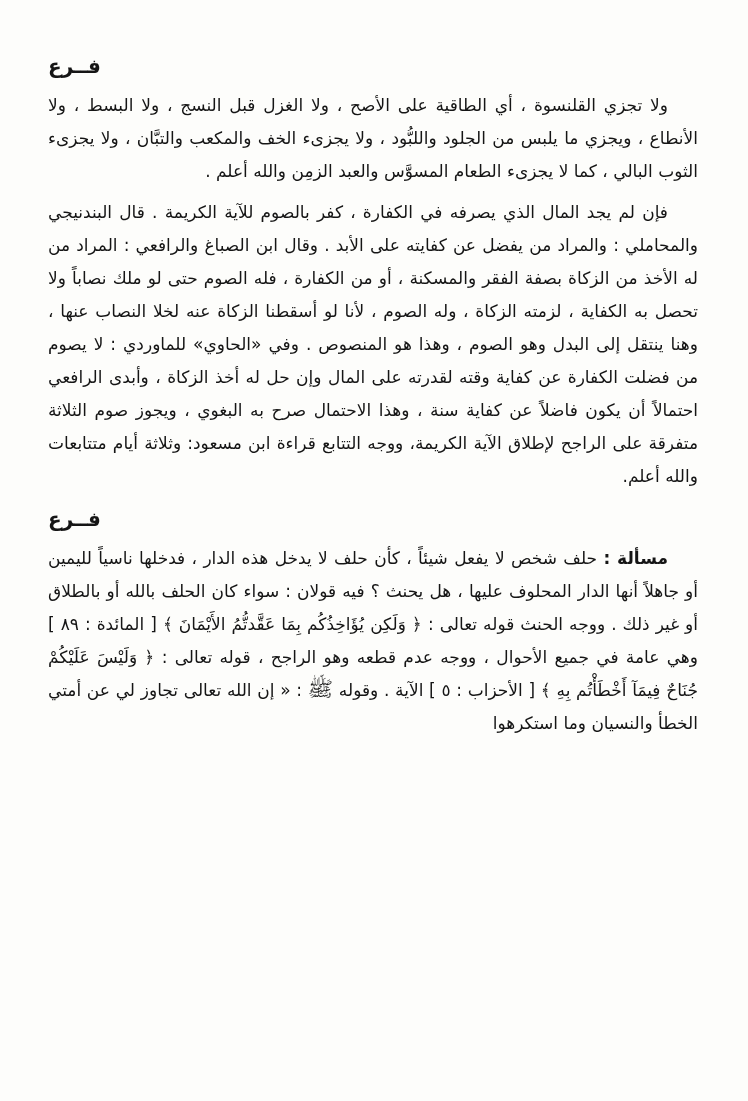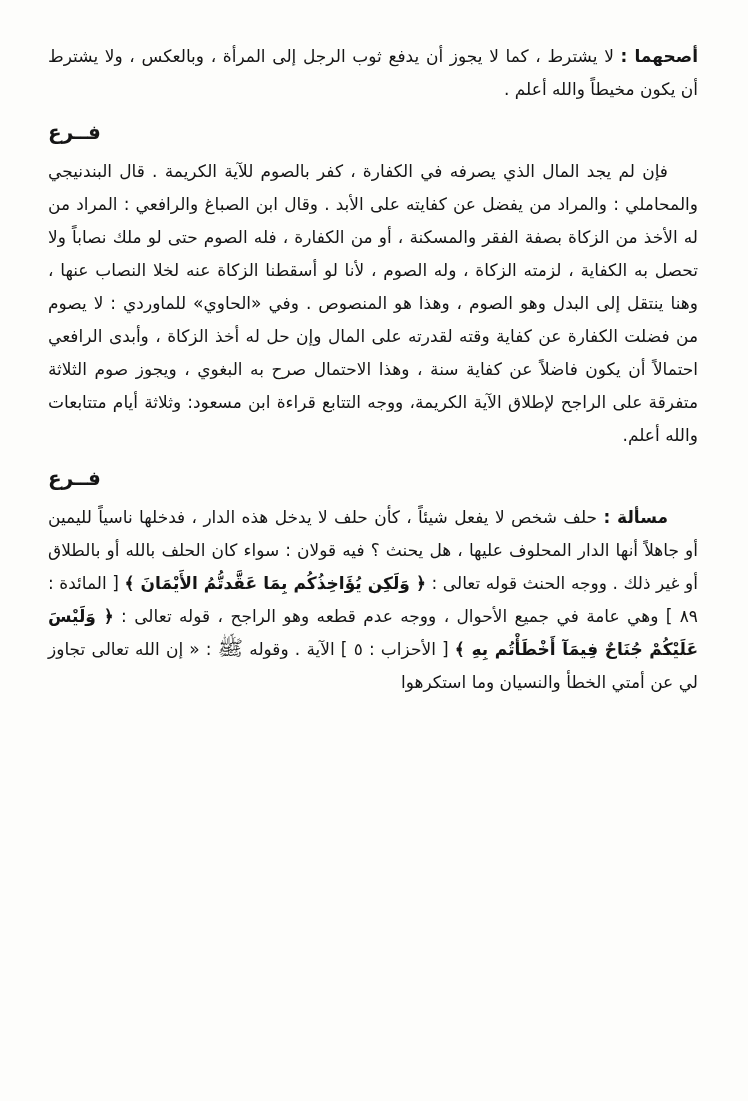--- a/index.html
+++ b/index.html
@@ -39,21 +39,21 @@
   }
   .section-heading {
     text-align: left;
     text-indent: 0;
     font-size: 20px;
     font-weight: bold;
     margin: 10px 0 6px 0;
     line-height: 33px;
   }
   .verse {
-    font-weight: bold;
+    font-weight: normal;
   }
   .verse-ref {
     font-weight: normal;
   }
   .salla {
     font-size: 21px;
     line-height: 1;
   }
   .page-number {
     position: absolute;
@@ -65,26 +65,25 @@
     font-size: 17px;
     color: #151515;
   }
 </style>
 </head>
 <body>
 
 <div class="page">
   <div class="text-area" dir="rtl">
 
-    <p class="para no-indent"><span class="lead">أصحهما :</span>
-      <span>لا يشترط ، كما لا يجوز أن يدفع ثوب الرجل إلى المرأة ، وبالعكس ، ولا يشترط أن يكون مخيطاً والله أعلم .</span></p>
 
     <h3 class="section-heading">فــرع</h3>
 
 
+    <p class="para">ولا تجزي القلنسوة ، أي الطاقية على الأصح ، ولا الغزل قبل النسج ، ولا البسط ، ولا الأنطاع ، ويجزي ما يلبس من الجلود واللبُّود ، ولا يجزىء الخف والمكعب والتبَّان ، ولا يجزىء الثوب البالي ، كما لا يجزىء الطعام المسوَّس والعبد الزمِن والله أعلم .</p>
 
     <p class="para">فإن لم يجد المال الذي يصرفه في الكفارة ، كفر بالصوم للآية الكريمة . قال البندنيجي والمحاملي : والمراد من يفضل عن كفايته على الأبد . وقال ابن الصباغ والرافعي : المراد من له الأخذ من الزكاة بصفة الفقر والمسكنة ، أو من الكفارة ، فله الصوم حتى لو ملك نصاباً ولا تحصل به الكفاية ، لزمته الزكاة ، وله الصوم ، لأنا لو أسقطنا الزكاة عنه لخلا النصاب عنها ، وهنا ينتقل إلى البدل وهو الصوم ، وهذا هو المنصوص . وفي «الحاوي» للماوردي : لا يصوم من فضلت الكفارة عن كفاية وقته لقدرته على المال وإن حل له أخذ الزكاة ، وأبدى الرافعي احتمالاً أن يكون فاضلاً عن كفاية سنة ، وهذا الاحتمال صرح به البغوي ، ويجوز صوم الثلاثة متفرقة على الراجح لإطلاق الآية الكريمة، ووجه التتابع قراءة ابن مسعود: وثلاثة أيام متتابعات والله أعلم.</p>
 
     <h3 class="section-heading">فــرع</h3>
 
 
     <p class="para"><span class="lead">مسألة :</span>
       <span>حلف شخص لا يفعل شيئاً ، كأن حلف لا يدخل هذه الدار ، فدخلها ناسياً لليمين أو جاهلاً أنها الدار المحلوف عليها ، هل يحنث ؟ فيه قولان : سواء كان الحلف بالله أو بالطلاق أو غير ذلك . ووجه الحنث قوله تعالى :</span>
       <span class="verse">﴿ وَلَكِن يُؤَاخِذُكُم بِمَا عَقَّدتُّمُ الأَيْمَانَ ﴾</span>
       <span class="verse-ref">[ المائدة : ٨٩ ]</span>

